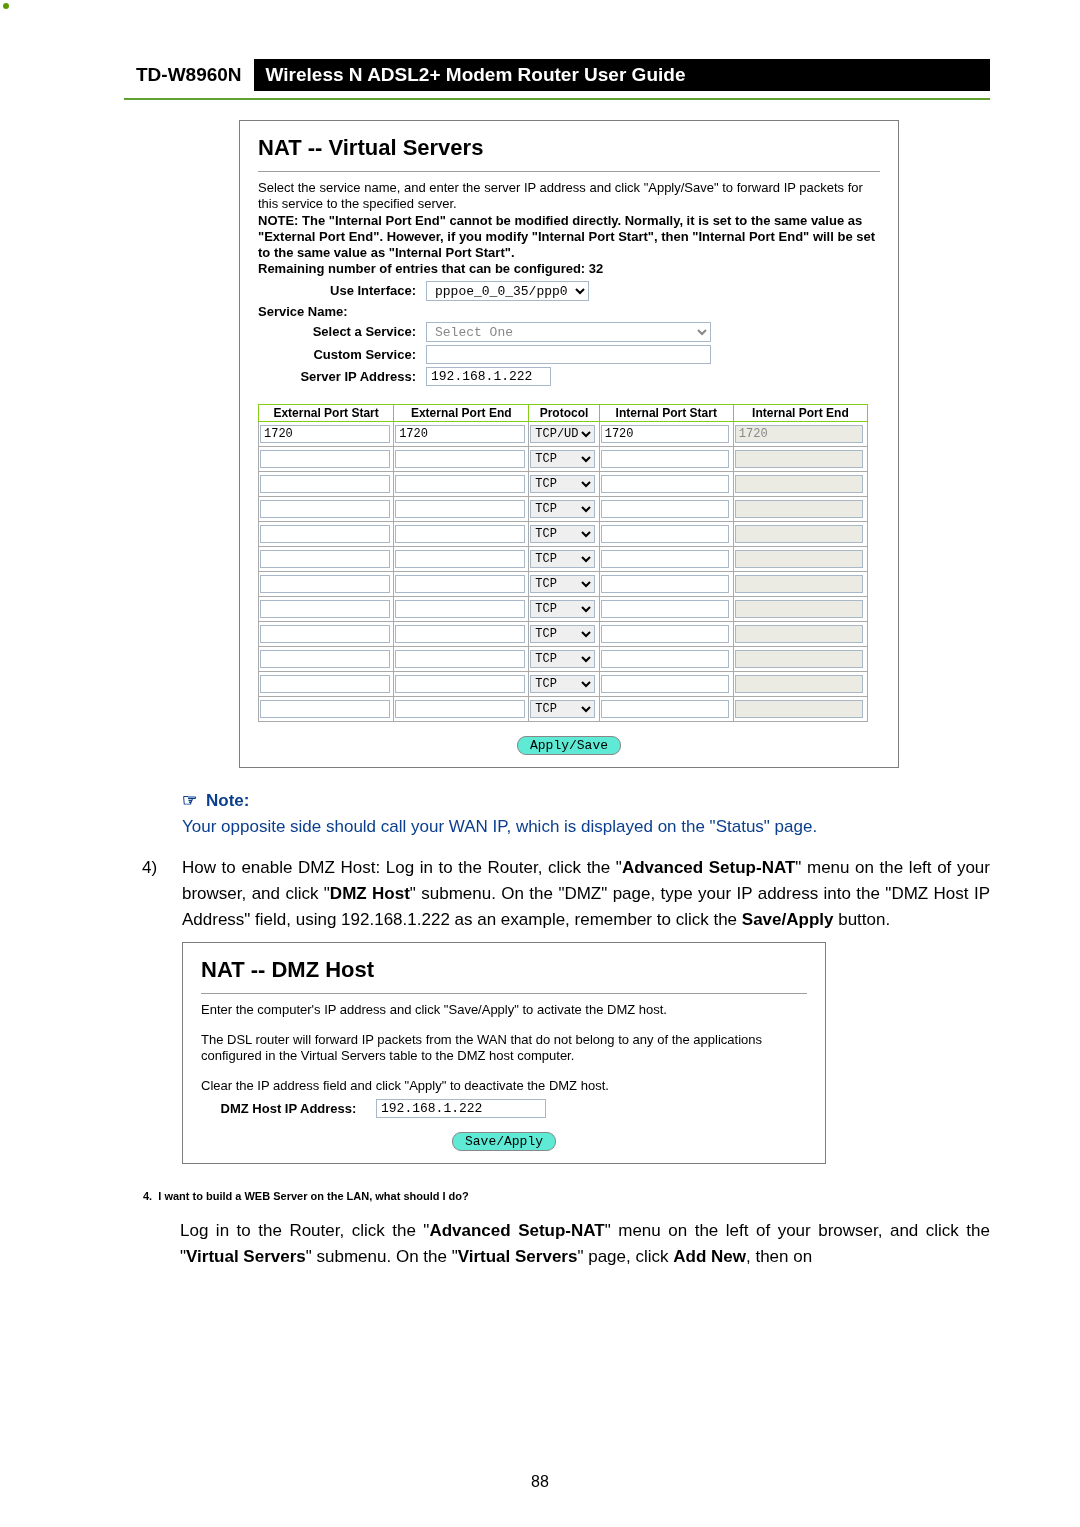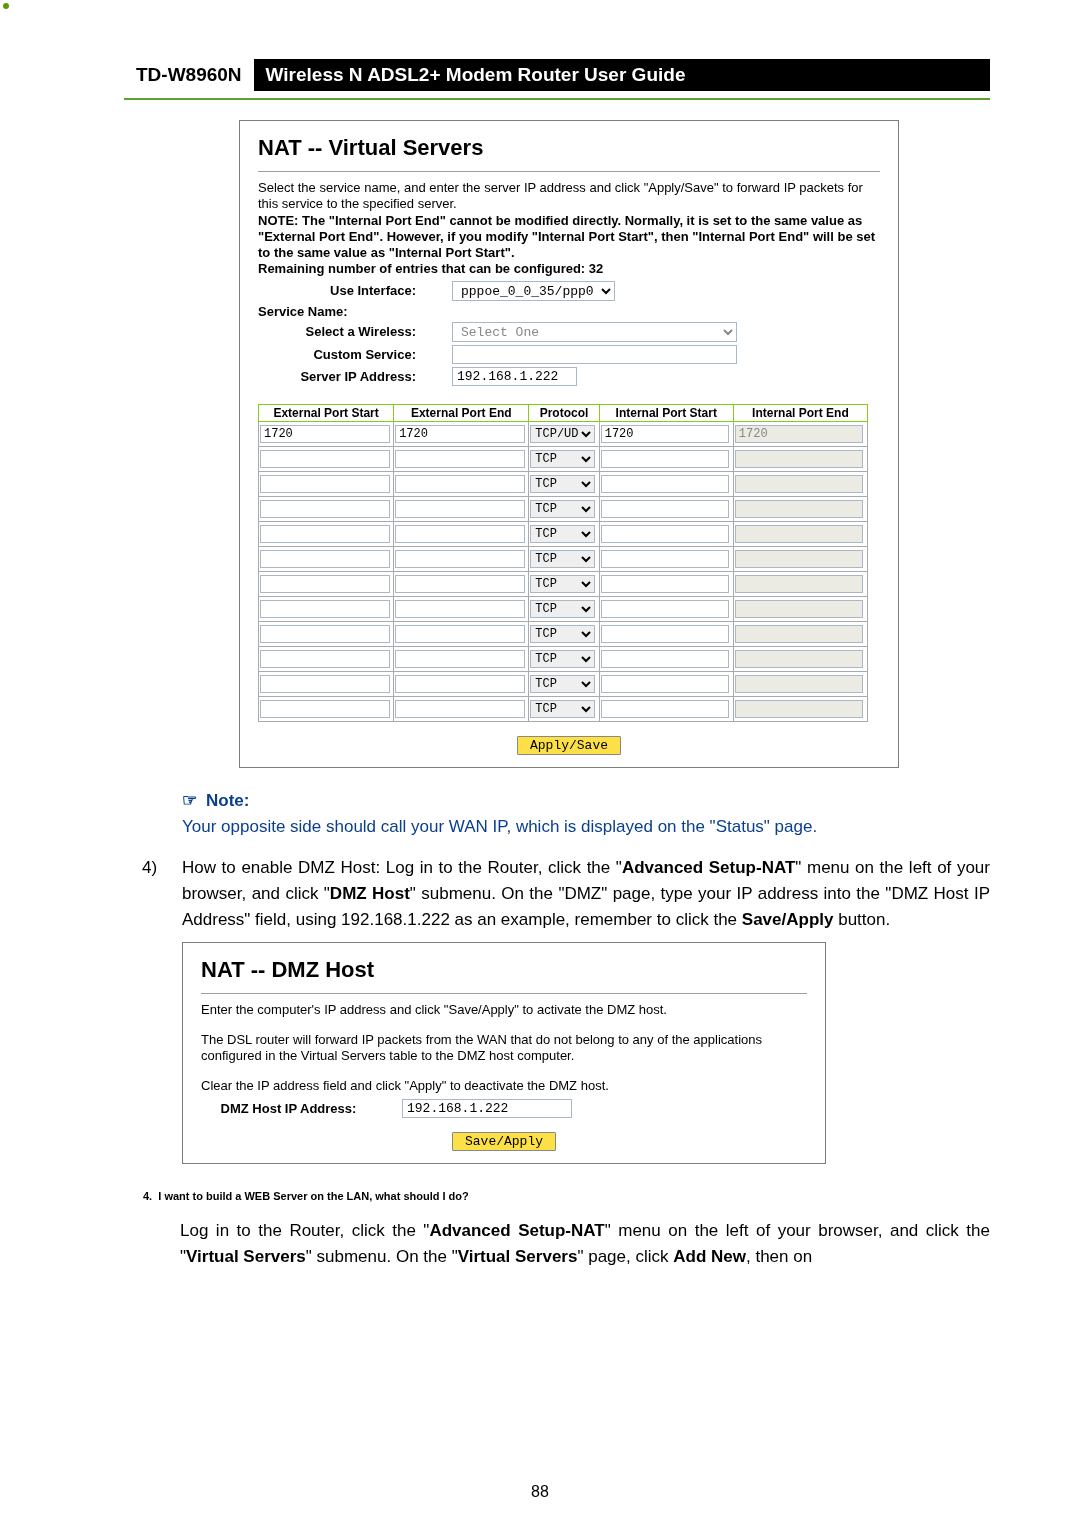--- a/index.html
+++ b/index.html
@@ -80,21 +80,20 @@
     font-size: 13px;
     line-height: 1.25;
   }
   .shot .bold {
     font-weight: bold;
   }
   .shot .row {
     display: flex;
     align-items: center;
     margin: 3px 0;
-    gap: 26px;
   }
   .lbl {
     font-weight: bold;
     text-align: right;
     width: 158px;
     margin-right: 10px;
     font-size: 13px;
   }
   .ctrl input[type=text], .ctrl select {
     font-family: "Courier New", monospace;
@@ -155,23 +154,23 @@
     box-sizing: border-box;
   }
   .center-btn {
     text-align: center;
     margin-top: 14px;
   }
   .center-btn button {
     font-family: "Courier New", monospace;
     font-size: 13px;
     border: 1px solid #888;
-    background: #fde047;
+    background: #5eead4;
     padding: 1px 12px;
-    border-radius: 1px;
+    border-radius: 9px;
   }
 
   
   .note-head {
     font-family: Arial, Helvetica, sans-serif;
     color: #0b3f8e;
     font-weight: bold;
     margin-left: 58px;
   }
   .note-head .hand {
@@ -205,21 +204,21 @@
     margin-bottom:16px;
   }
   .body-para {
     font-family: Arial, Helvetica, sans-serif;
     font-size: 17px;
     line-height: 1.55;
     margin-left: 56px;
     text-align: justify;
   }
   .page-number{
-    position:absolute; bottom:26px; left:0; width:100%;
+    position:absolute; bottom:36px; left:0; width:100%;
     text-align:center;
     font-family: Arial, Helvetica, sans-serif;
     font-size:16px;
   }
 </style>
 </head>
 <body>
 
 <div class="page">
 
@@ -243,21 +242,21 @@
           <option>pppoe_0_0_35/ppp0</option>
         </select>
       </div>
     </div>
     <div class="row">
         <div class="lbl" style="text-align:left;width:auto;margin-left:0">Service Name:</div>
       </div>
     <div class="row">
       <div class="lbl" style="display:flex;align-items:center;justify-content:flex-end">
         <span class="radio"></span>
-        <span>Select a Wireless:</span>
+        <span>Select a Service:</span>
       </div>
       <div class="ctrl"><select class="wide" style="width:285px;color:#888"><option>Select One</option></select></div>
     </div>
     <div class="row">
       <div class="lbl" style="display:flex;align-items:center;justify-content:flex-end">
         <span class="radio checked"></span>
         <span>Custom Service:</span>
       </div>
       <div class="ctrl"><input type="text" class="wide" style=""></div>
     </div>

